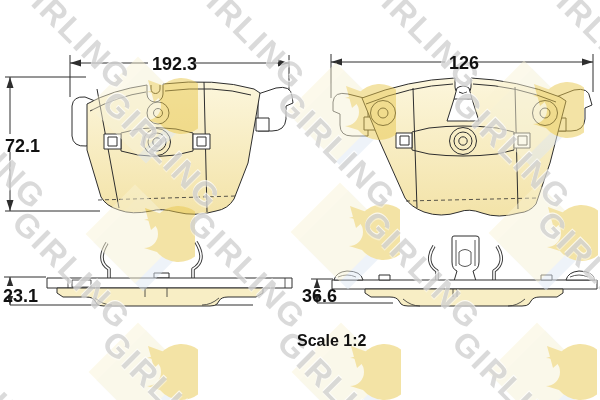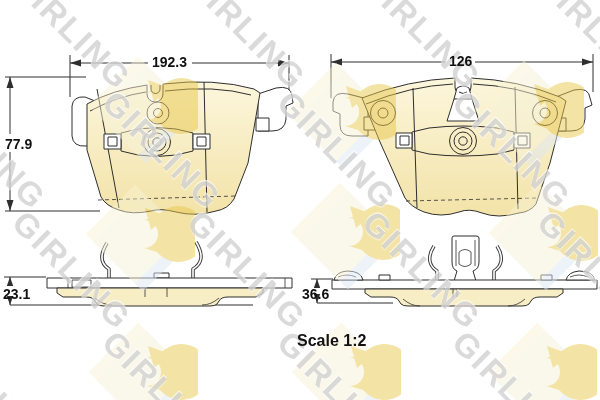--- a/index.html
+++ b/index.html
@@ -13,21 +13,21 @@
     position:absolute;font-weight:bold;font-size:33px;letter-spacing:2px;
     color:#d2d2d2;opacity:.8;white-space:nowrap;
     text-shadow:-1px -1px 0 rgba(255,255,255,.95),1px 1px 0 rgba(255,255,255,.55);
     transform:rotate(45deg);transform-origin:0 0;line-height:1;
   }
   .wm-logo{position:absolute;width:120px;height:120px;opacity:.5;}
   .label{
     position:absolute;color:#111;font-weight:bold;line-height:1;
     white-space:nowrap;
   }
-  .dim{font-size:14px;}
+  .dim{font-size:18px;}
   .scale{font-size:16px;}
 </style>
 </head>
 <body>
 
 <div class="canvas">
 
   <svg class="art" viewBox="0 0 600 400" xmlns="http://www.w3.org/2000/svg">
     <defs>
       <linearGradient id="padG" x1="0" y1="0" x2="0" y2="1">
@@ -194,18 +194,18 @@
     <div class="wm-text" style="left:380px;top:205px">GIRLING</div>
     <div class="wm-text" style="left:555px;top:205px">GIRLING</div>
     <div class="wm-text" style="left:-55px;top:325px">GIRLING</div>
     <div class="wm-text" style="left:120px;top:325px">GIRLING</div>
     <div class="wm-text" style="left:295px;top:325px">GIRLING</div>
     <div class="wm-text" style="left:470px;top:325px">GIRLING</div>
   </div>
 
   <div class="label dim" style="left:152px;top:55px">192.3</div>
   <div class="label dim" style="left:449px;top:54px">126</div>
-  <div class="label dim" style="left:5px;top:137px">77.9</div>
+  <div class="label dim" style="left:5px;top:137px">72.1</div>
   <div class="label dim" style="left:3px;top:287px">23.1</div>
   <div class="label dim" style="left:302px;top:287px">36.6</div>
   <div class="label scale" style="left:297px;top:333px">Scale 1:2</div>
 
 </div>
 
 </body></html>

